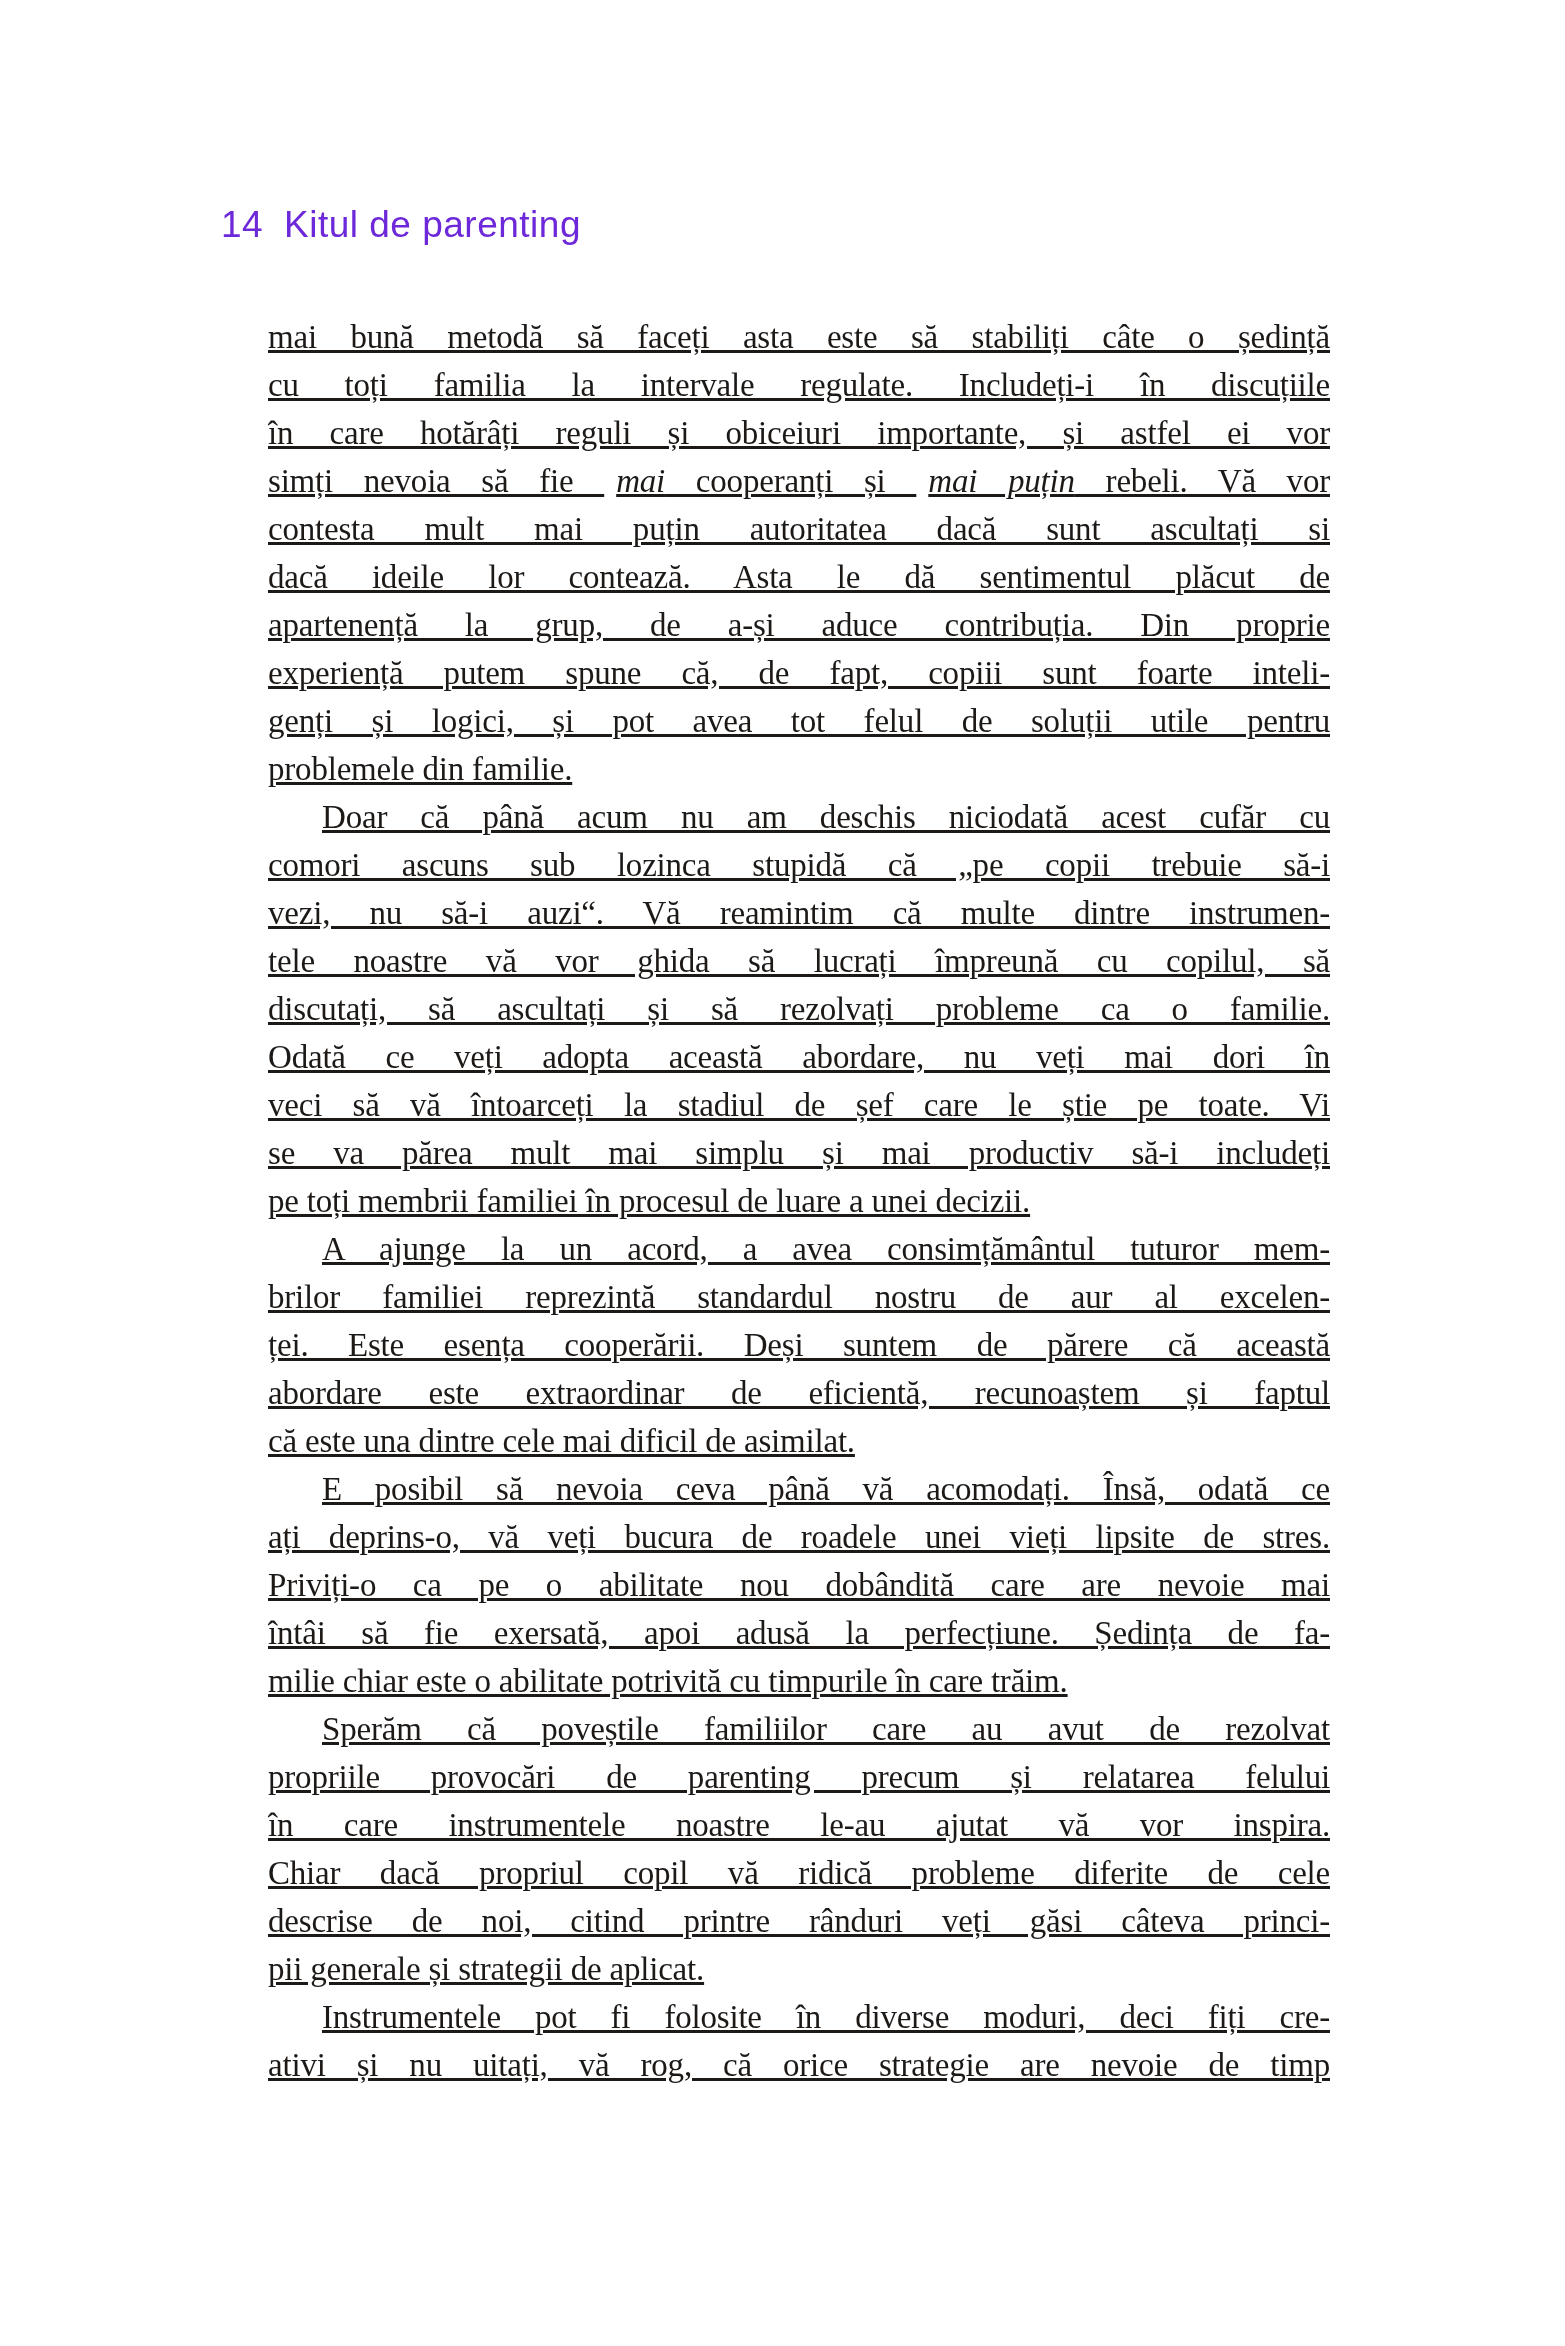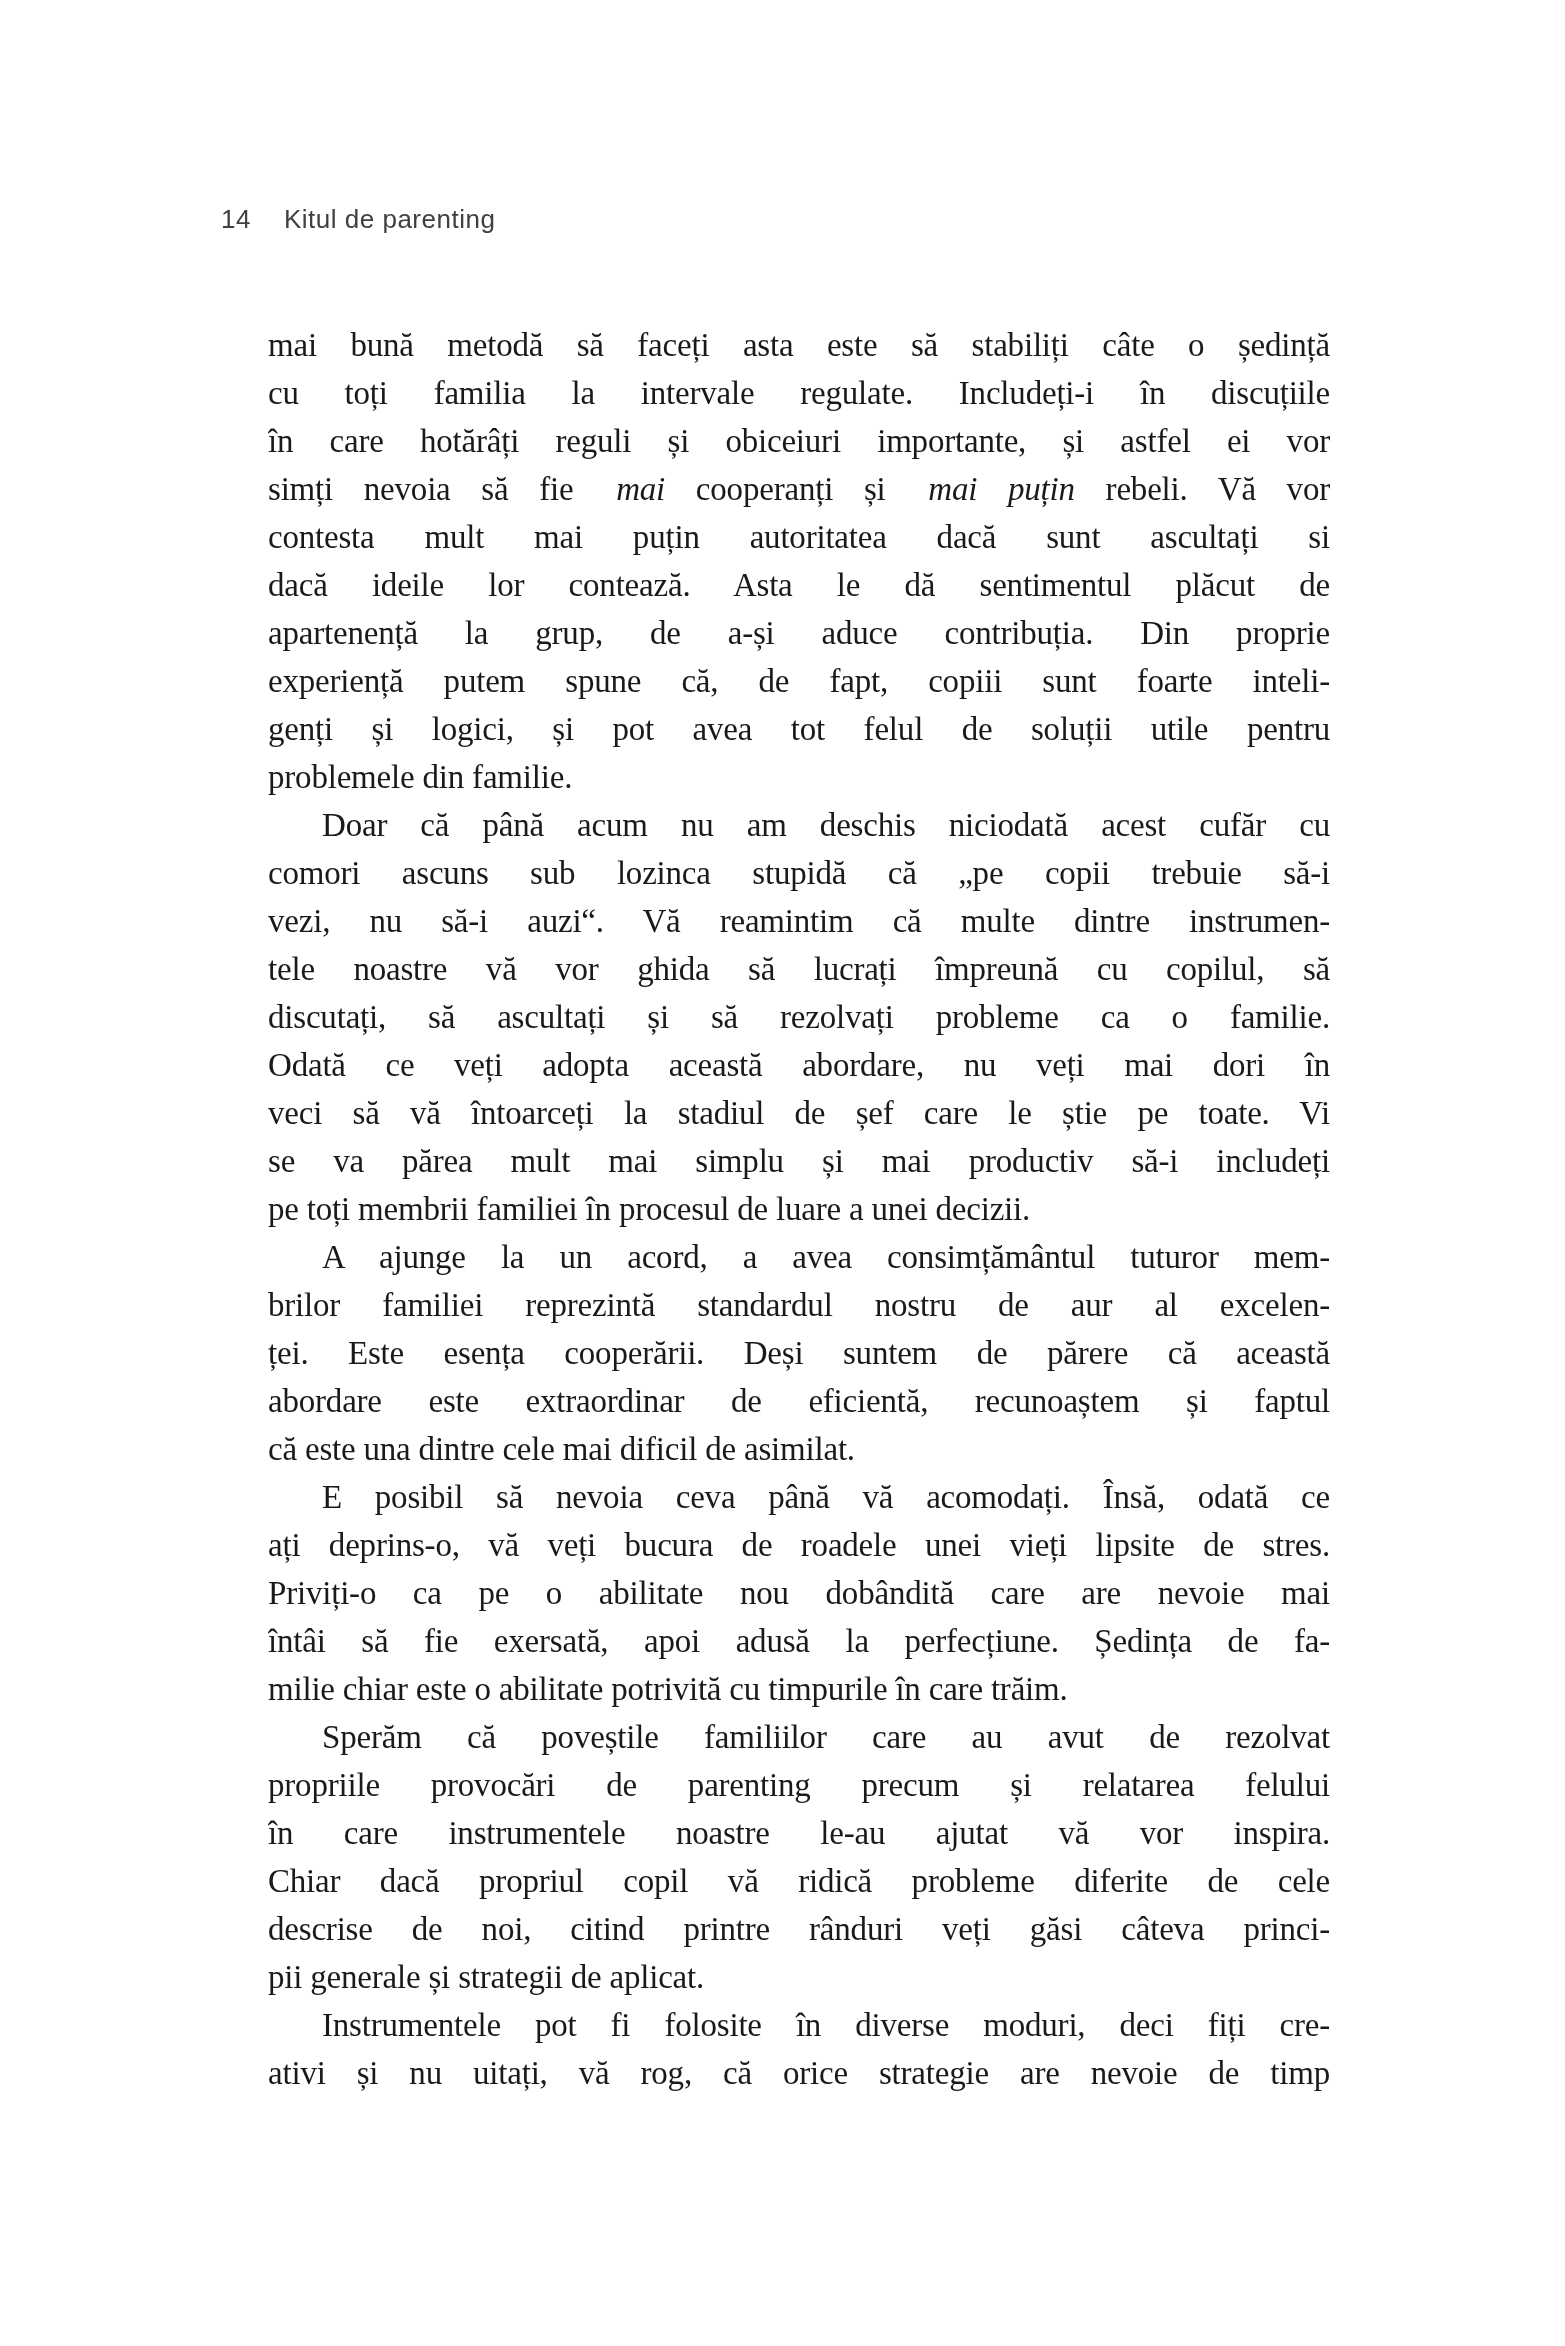--- a/index.html
+++ b/index.html
@@ -12,33 +12,34 @@
     color: #1c1917;
     overflow: hidden;
   }
   .running-header {
     position: absolute;
     left: 221px;
     top: 204px;
     display: flex;
     align-items: baseline;
     font-family: "Liberation Sans", sans-serif;
-    font-size: 26px;
+    font-size: 37px;
     letter-spacing: 0.5px;
-    color: #404040;
+    color: #6d28d9;
   }
   .running-header .page-num {
     display: inline-block;
     width: 63px;
   }
   .body-text {
     position: absolute;
     left: 268px;
-    top: 321px;
+    top: 313px;
     width: 1062px;
+    text-decoration: underline;
   }
   .para { margin: 0; padding: 0; }
   .line {
     font-size: 33px;
     letter-spacing: -0.2px;
     height: 48px;
     line-height: 48px;
     overflow: hidden;
     text-align: justify;
     text-align-last: justify;

